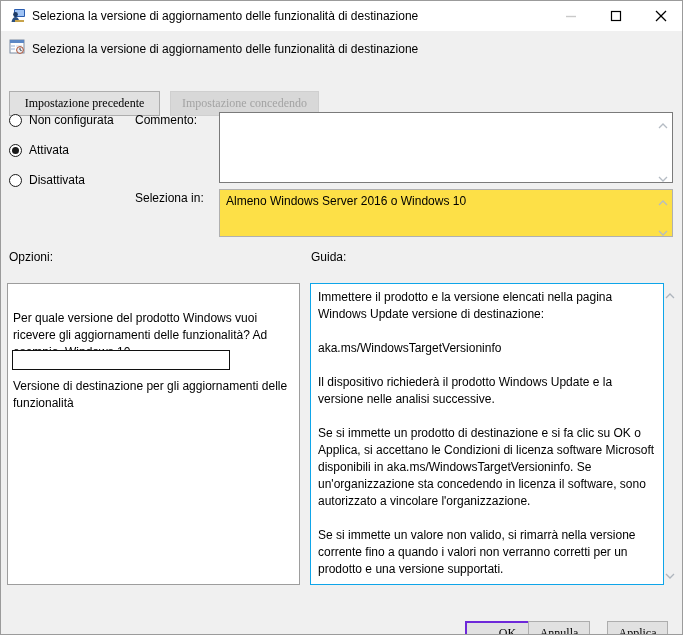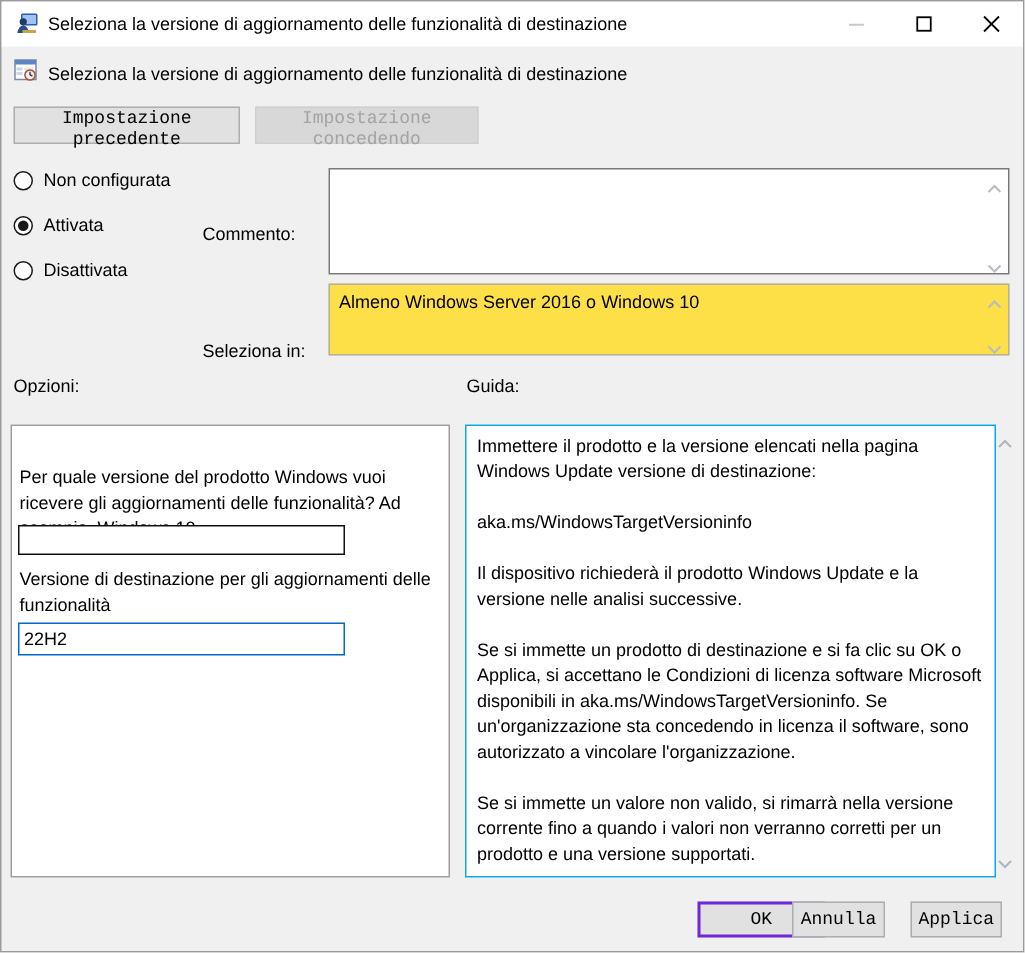--- a/index.html
+++ b/index.html
@@ -12,32 +12,32 @@
   
   .titlebar { position:absolute; left:0; top:0; width:100%; height:30px; background:#ffffff; }
   .titlebar .app-icon { position:absolute; left:9px; top:7px; width:16px; height:16px; }
   .titlebar .title { position:absolute; left:31px; top:0; line-height:30px; white-space:nowrap; }
   .caption-btn { position:absolute; top:0; width:34px; height:30px; display:flex; align-items:center; justify-content:center; }
   .cap-min { left:553px; } .cap-max { left:598px; } .cap-close { left:643px; }
   
   .hdr-icon { position:absolute; left:8px; top:38px; width:16px; height:16px; }
   .hdr-title { position:absolute; left:31px; top:41px; white-space:nowrap; }
   
-  .btn { background:#e1e1e1; border:1px solid #adadad; font-family:Liberation Mono, monospace; font-size:12px; color:#000; }
+  .btn { background:#e1e1e1; border:1px solid #adadad; font-family:Liberation Serif, serif; font-size:12px; color:#000;margin-top:20px; }
   .btn-prev { position:absolute; left:8px; top:70px; width:151px; height:25px; }
   .btn-next { position:absolute; left:169px; top:70px; width:149px; height:25px;
               background:#d8d8d8; border-color:#cfcfcf; color:#a3a3a3; }
   
   .radio-row { position:absolute; left:8px; height:16px; display:flex; align-items:center; cursor:default; }
   .radio { width:13px; height:13px; border:1px solid #1a1a1a; border-radius:50%; background:#fff;
            display:inline-flex; align-items:center; justify-content:center; }
   .radio.checked::after { content:""; width:7px; height:7px; border-radius:50%; background:#1a1a1a; }
   .radio-label { margin-left:7px; }
   
-  .fld-label { position:absolute; white-space:nowrap;margin-top:36px; }
+  .fld-label { position:absolute; white-space:nowrap; }
   .comment-box { position:absolute; left:218px; top:111px; width:454px; height:71px;
                  background:#fff; border:1px solid #7a7a7a; }
   .supported-box { position:absolute; left:218px; top:188px; width:454px; height:48px;
                    background:#fde047; border:1px solid #b0b0b0; padding:4px 4px 0 6px; }
   .sb-arrow { position:absolute; width:10px; height:6px; }
   .sb-top { right:4px; top:5px; } .sb-bottom { right:4px; bottom:5px; }
   
   .section-label { position:absolute; top:249px; }
   .options-panel { position:absolute; left:6px; top:282px; width:293px; height:302px;
                    background:#fff; border:1px solid #9d9d9d; }
@@ -151,21 +151,20 @@
     </span>
   </div>
 
   <span class="section-label" style="left:8px">Opzioni:</span>
   <span class="section-label" style="left:310px">Guida:</span>
 
   <div class="options-panel">
     <div class="opt-q1">Per quale versione del prodotto Windows vuoi ricevere gli aggiornamenti delle funzionalità? Ad esempio, Windows 10</div>
     <input class="opt-input1" type="text" value="" style="">
     <div class="opt-q2">Versione di destinazione per gli aggiornamenti delle funzionalità</div>
-    <input class="opt-input2" type="text" value="22H2" style="">
   </div>
 
   <div class="help-panel">
     <div class="help-text">Immettere il prodotto e la versione elencati nella pagina Windows Update versione di destinazione:
 
 aka.ms/WindowsTargetVersioninfo
 
 Il dispositivo richiederà il prodotto Windows Update e la versione nelle analisi successive.
 
 Se si immette un prodotto di destinazione e si fa clic su OK o Applica, si accettano le Condizioni di licenza software Microsoft disponibili in aka.ms/WindowsTargetVersioninfo. Se un'organizzazione sta concedendo in licenza il software, sono autorizzato a vincolare l'organizzazione.

